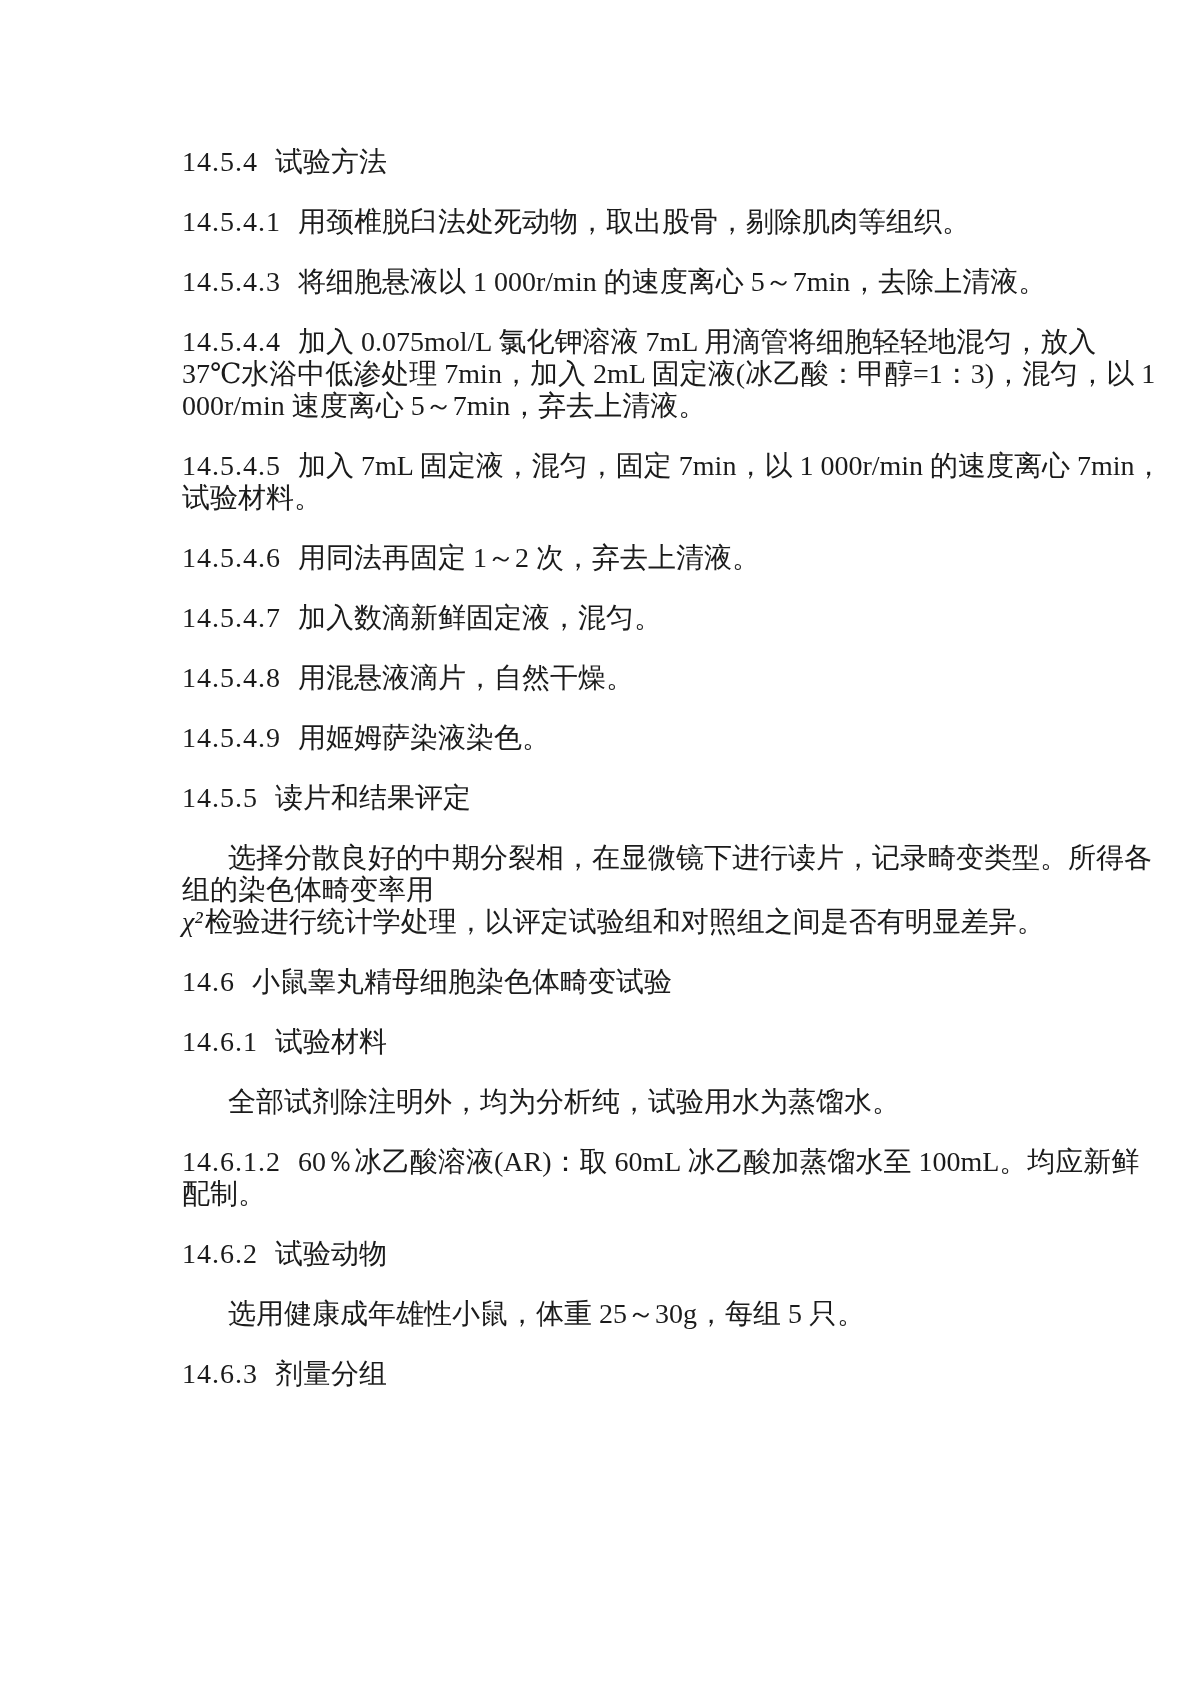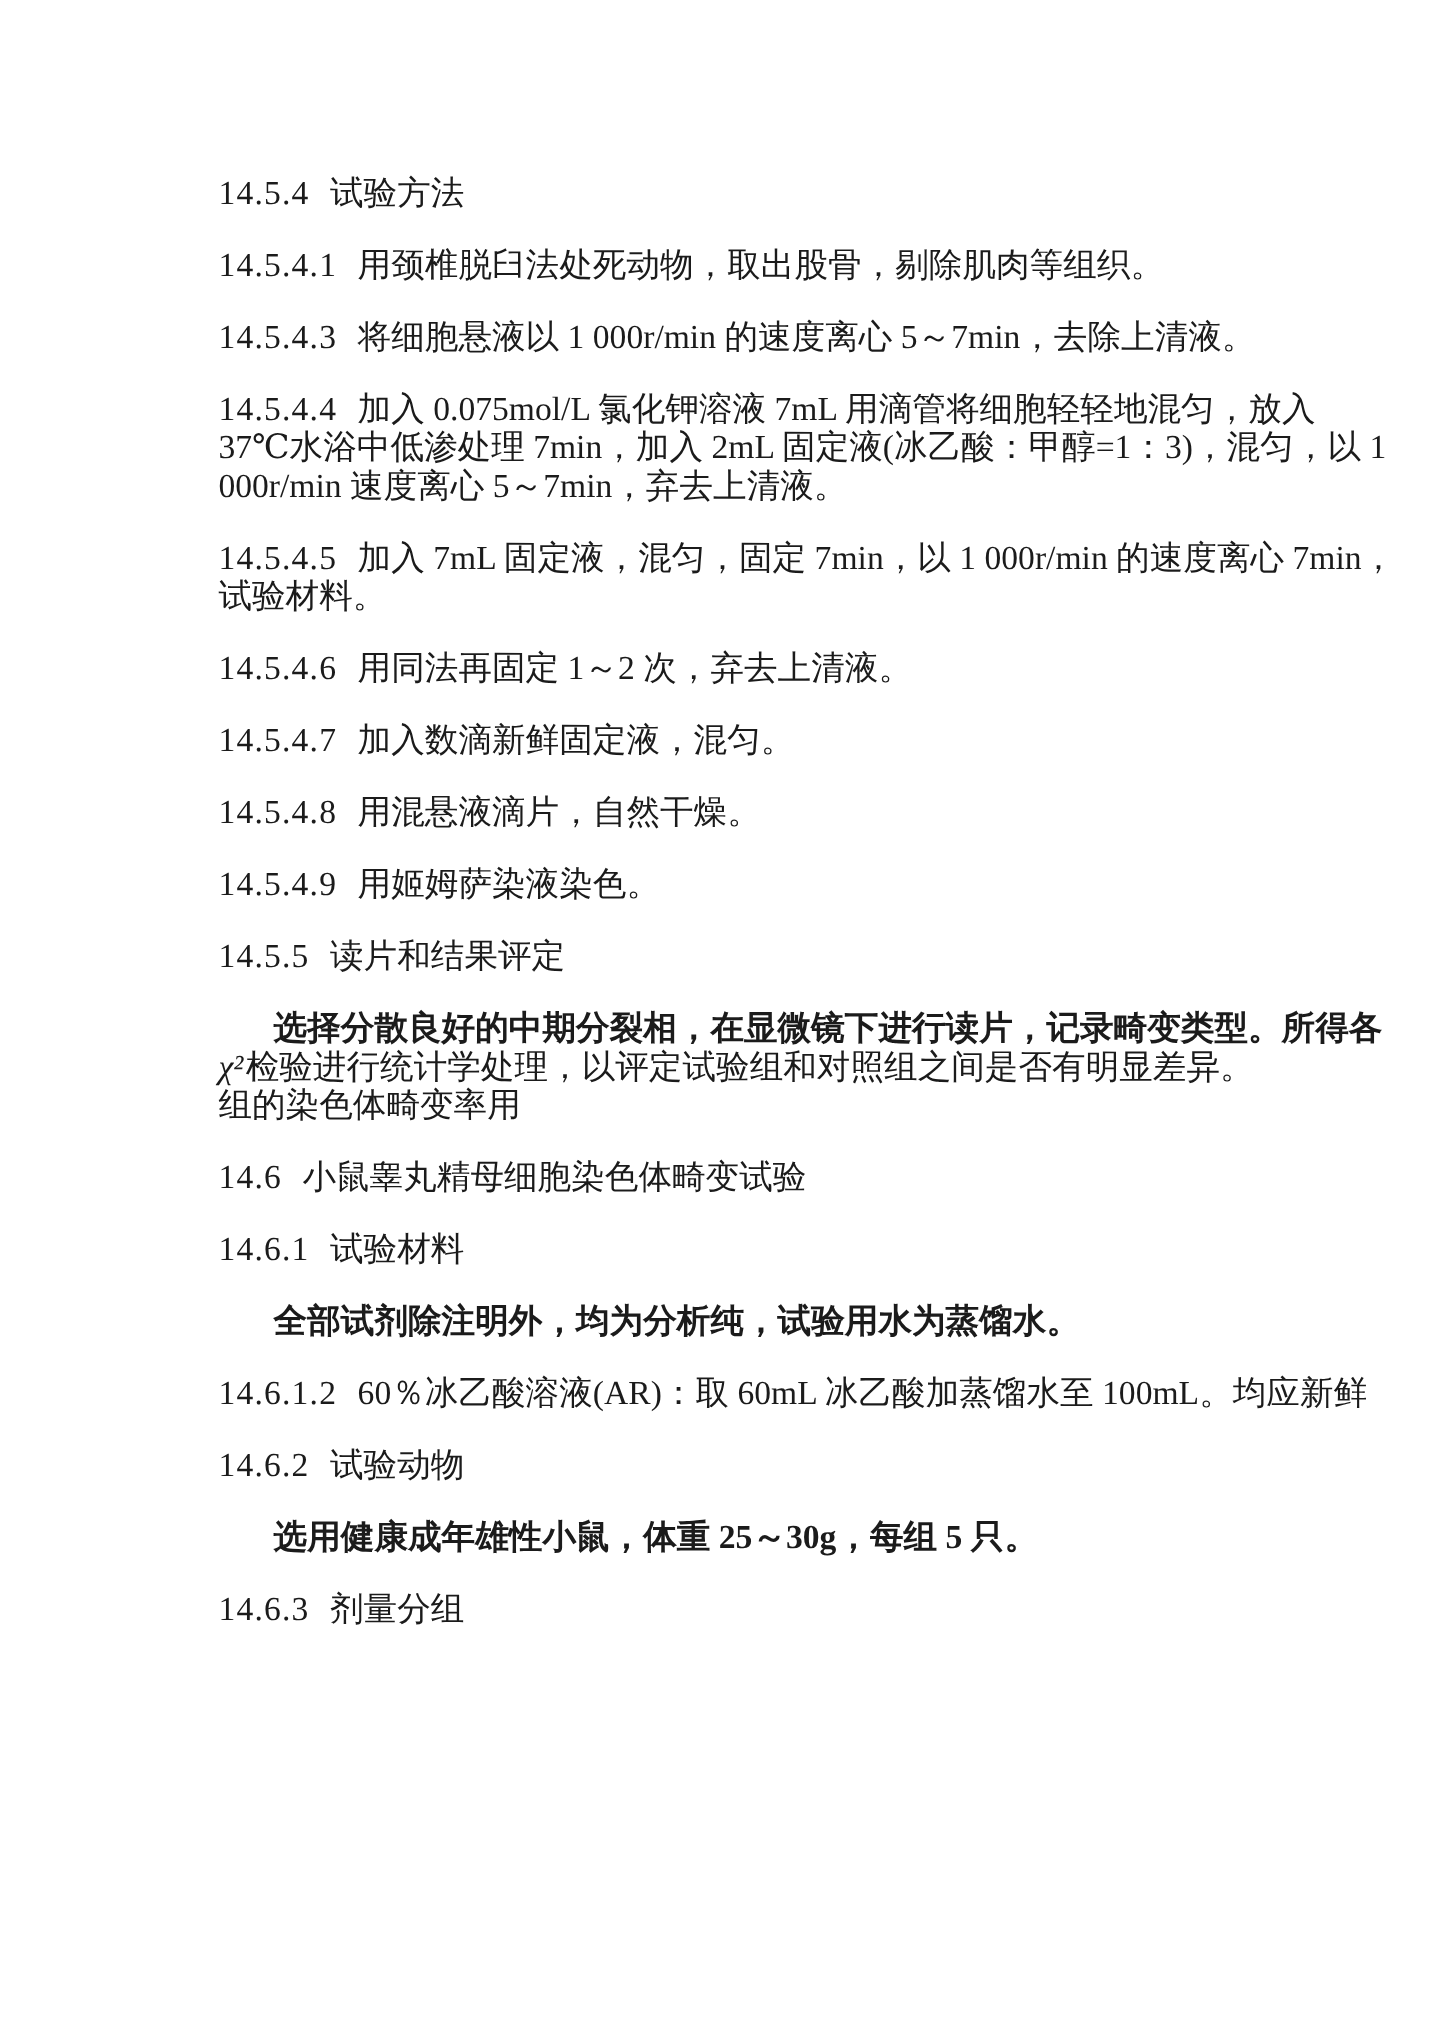--- a/index.html
+++ b/index.html
@@ -24,21 +24,20 @@
   .para {
     font-size: 28px;
     line-height: 32px;
     margin: 0 0 28px 0;
   }
   .line {
     white-space: nowrap;
   }
   .line.indent-first {
     padding-left: 46px;
-    font-weight: bold;
   }
   .num {
     display: inline-block;
     margin-right: 17px;
     letter-spacing: 1px;
   }
   .chi {
     font-style: italic;
     font-family: "Liberation Serif", "DejaVu Serif", serif;
     margin-right: 2px;
@@ -77,34 +76,35 @@
         <div class="line"><span class="num">14.5.4.8</span>用混悬液滴片，自然干燥。</div>
       </div>
       <div class="para">
         <div class="line"><span class="num">14.5.4.9</span>用姬姆萨染液染色。</div>
       </div>
       <div class="para">
         <div class="line"><span class="num">14.5.5</span>读片和结果评定</div>
       </div>
       <div class="para">
         <div class="line indent-first">选择分散良好的中期分裂相，在显微镜下进行读片，记录畸变类型。所得各</div>
+        <div class="line">组的染色体畸变率用</div>
         <div class="line"><span class="chi">χ²</span>检验进行统计学处理，以评定试验组和对照组之间是否有明显差异。</div>
-        <div class="line">组的染色体畸变率用</div>
       </div>
       <div class="para">
         <div class="line"><span class="num">14.6</span>小鼠睾丸精母细胞染色体畸变试验</div>
       </div>
       <div class="para">
         <div class="line"><span class="num">14.6.1</span>试验材料</div>
       </div>
       <div class="para">
         <div class="line indent-first">全部试剂除注明外，均为分析纯，试验用水为蒸馏水。</div>
       </div>
       <div class="para">
         <div class="line"><span class="num">14.6.1.2</span>60％冰乙酸溶液(AR)：取 60mL 冰乙酸加蒸馏水至 100mL。均应新鲜</div>
+        <div class="line">配制。</div>
       </div>
       <div class="para">
         <div class="line"><span class="num">14.6.2</span>试验动物</div>
       </div>
       <div class="para">
         <div class="line indent-first">选用健康成年雄性小鼠，体重 25～30g，每组 5 只。</div>
       </div>
       <div class="para">
         <div class="line"><span class="num">14.6.3</span>剂量分组</div>
       </div>

